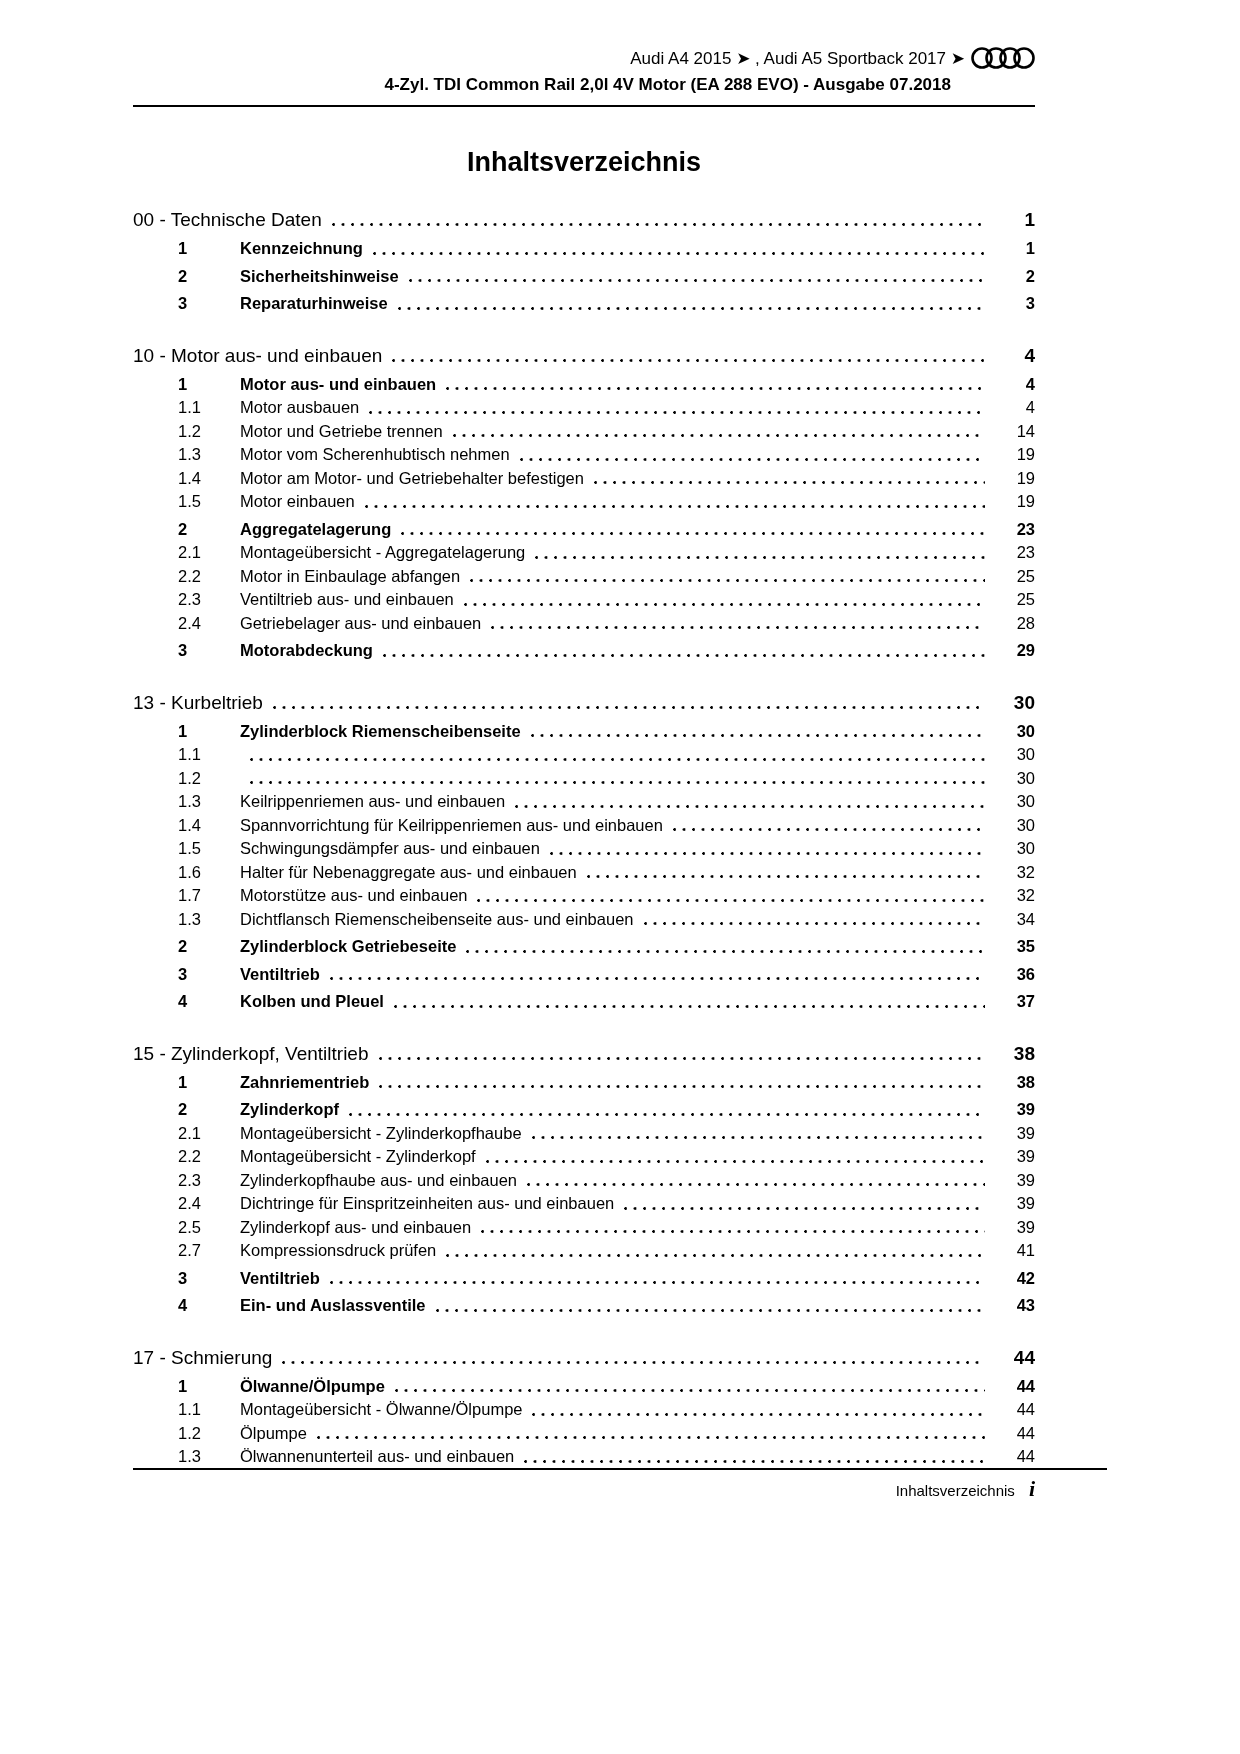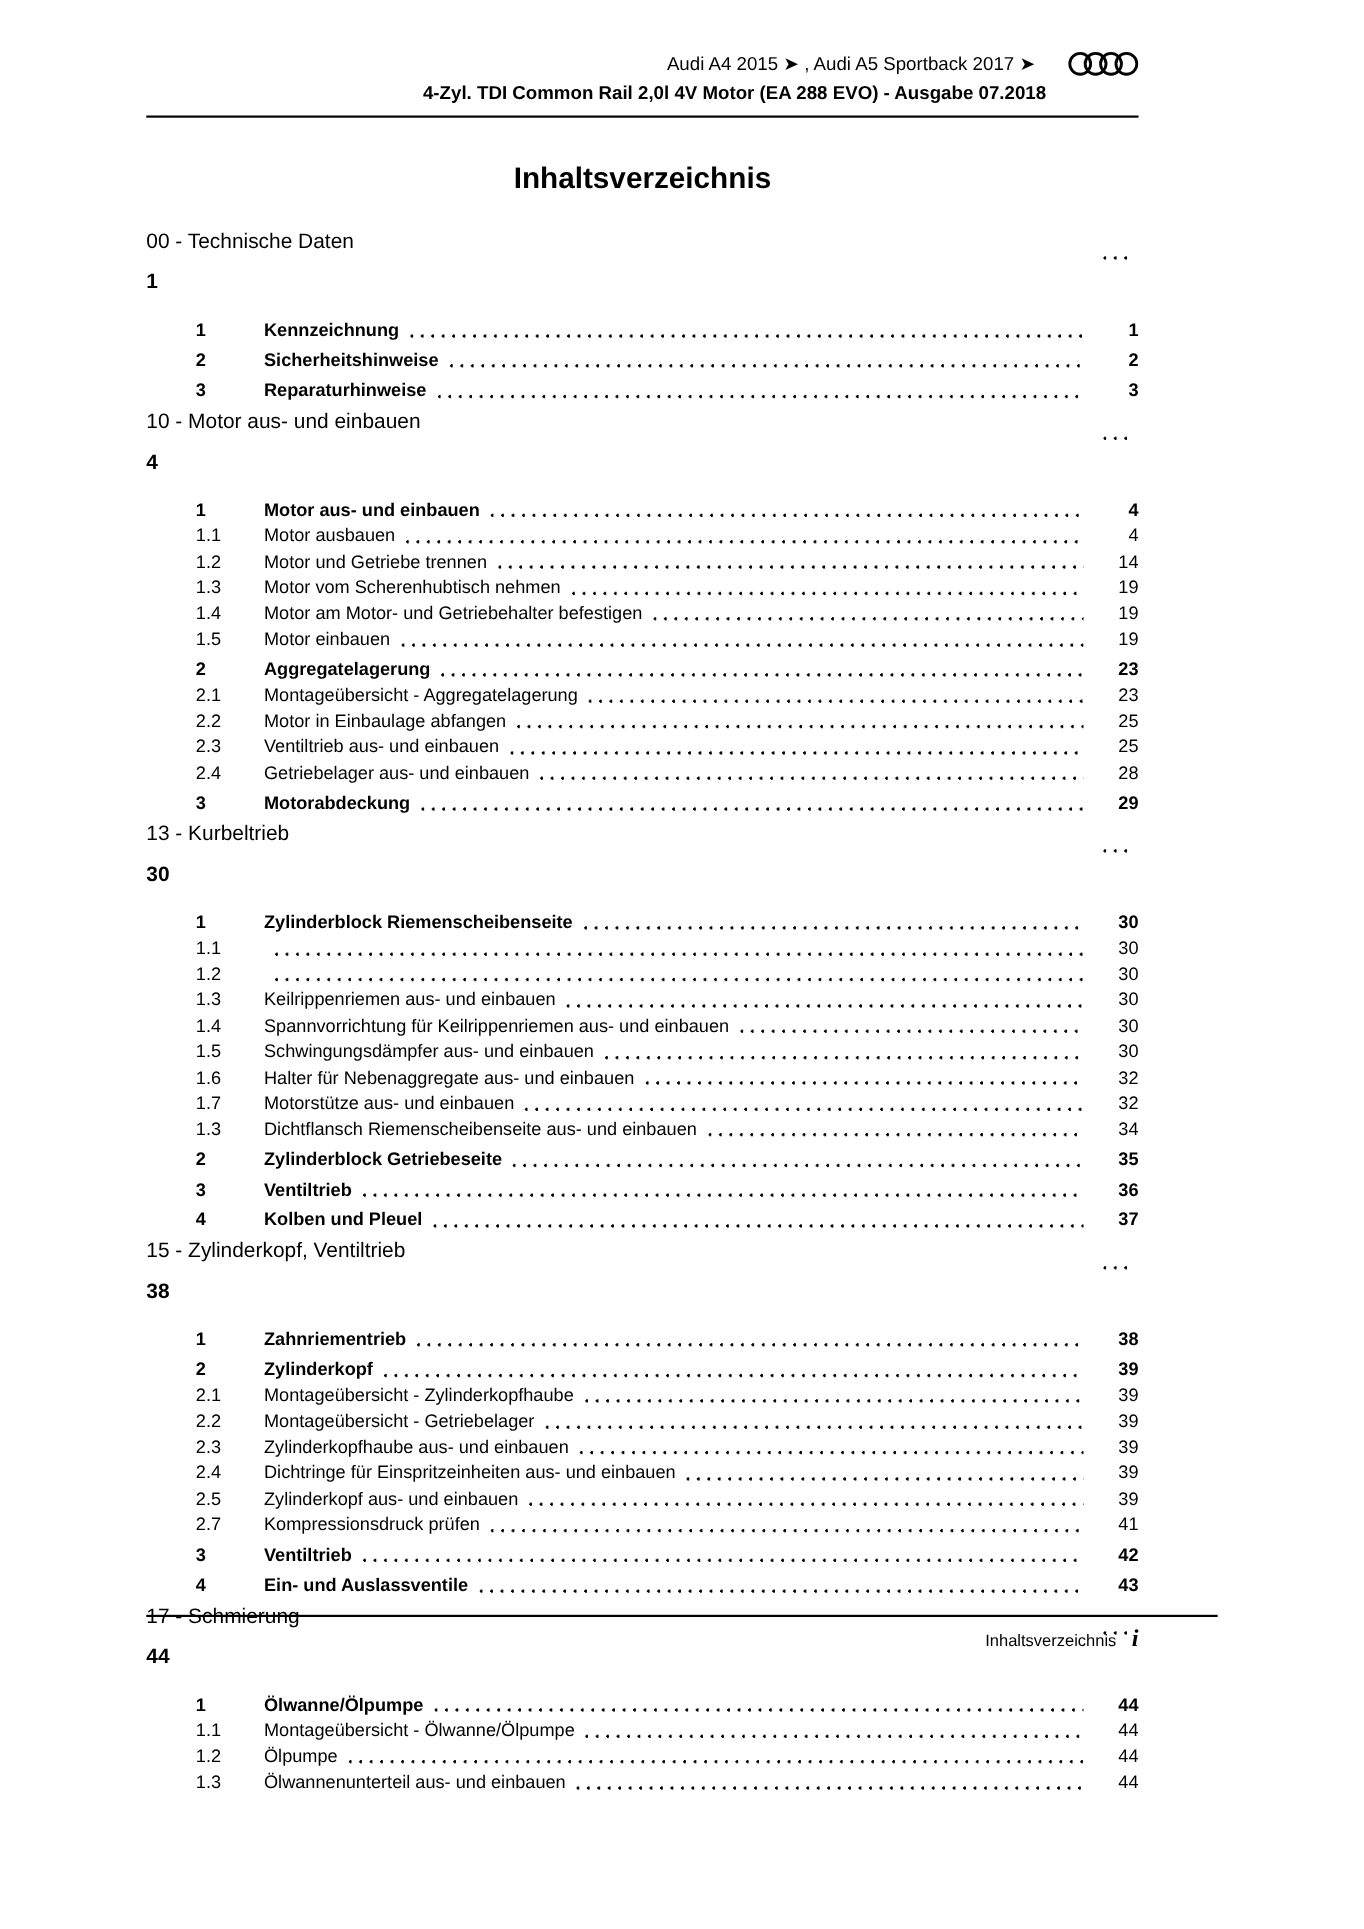--- a/index.html
+++ b/index.html
@@ -13,21 +13,21 @@
     overflow: hidden;
   }
   .page { position: absolute; inset: 0; }
 
   
   .header { margin: 46px 205px 0 133px; }
   .header-top {
     display: flex;
     justify-content: flex-end;
     align-items: center;
-    gap: 30px;
+    gap: 6px;
     font-size: 17px;
   }
   .header-line2 {
     text-align: right;
     padding-right: 84px;
     font-size: 17px;
     margin-top: 5px;
     font-weight: bold;
   }
   .header-rule { border-bottom: 2px solid #000; margin-top: 10px; }
@@ -57,21 +57,21 @@
     height: 3px;
     align-self: flex-end;
     margin: 0 8px 6px 10px;
     background-image: radial-gradient(circle at 1.5px 1.5px, #000 1.25px, transparent 1.5px);
     background-size: 9.5px 3px;
     background-repeat: repeat-x;
     background-position: left bottom;
   }
   .toc-row .pagenum { flex: 0 0 42px; text-align: right; }
 
-  .toc-row.chapter { font-size: 19px; line-height: 27px; margin-top: 2px; flex-direction: column; }
+  .toc-row.chapter { font-size: 19px; line-height: 27px; margin-top: 26px; }
   .toc-row.chapter .leader { margin-bottom: 7px; }
   .toc-row.chapter .pagenum { font-weight: bold; }
 
   .toc-row.section { font-weight: bold; margin-top: 4px; }
 
   
   .footer { position: absolute; top: 1468px; left: 133px; }
   .footer-rule { width: 974px; border-bottom: 2px solid #000; }
   .footer-row {
     width: 902px;
@@ -304,21 +304,21 @@
         <span class="pagenum">39</span>
       </div>
       <div class="toc-row entry">
         <span class="num">2.1</span>
         <span class="label">Montageübersicht - Zylinderkopfhaube</span>
         <span class="leader"></span>
         <span class="pagenum">39</span>
       </div>
       <div class="toc-row entry">
         <span class="num">2.2</span>
-        <span class="label">Montageübersicht - Getriebelager</span>
+        <span class="label">Montageübersicht - Zylinderkopf</span>
         <span class="leader"></span>
         <span class="pagenum">39</span>
       </div>
       <div class="toc-row entry">
         <span class="num">2.3</span>
         <span class="label">Zylinderkopfhaube aus- und einbauen</span>
         <span class="leader"></span>
         <span class="pagenum">39</span>
       </div>
       <div class="toc-row entry">

